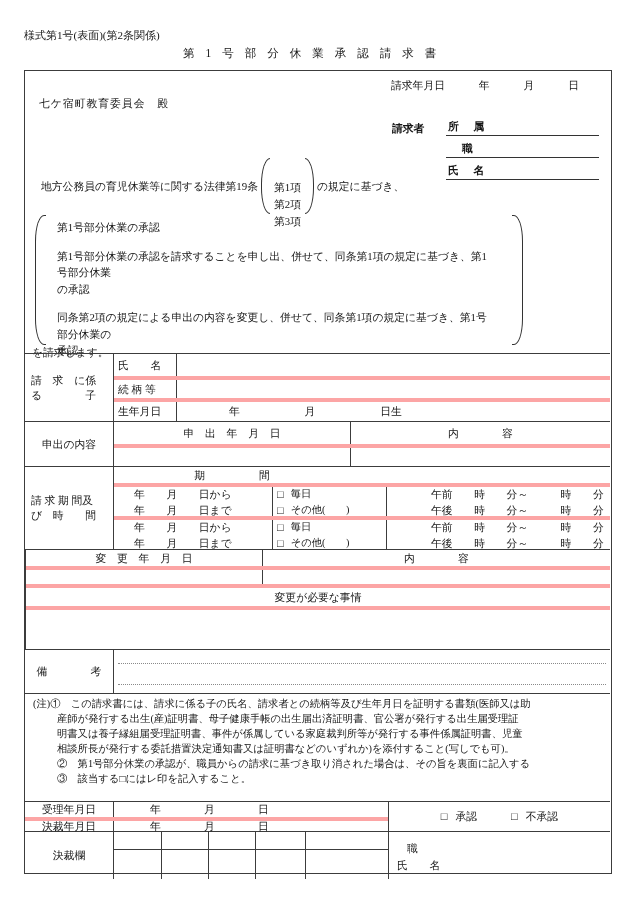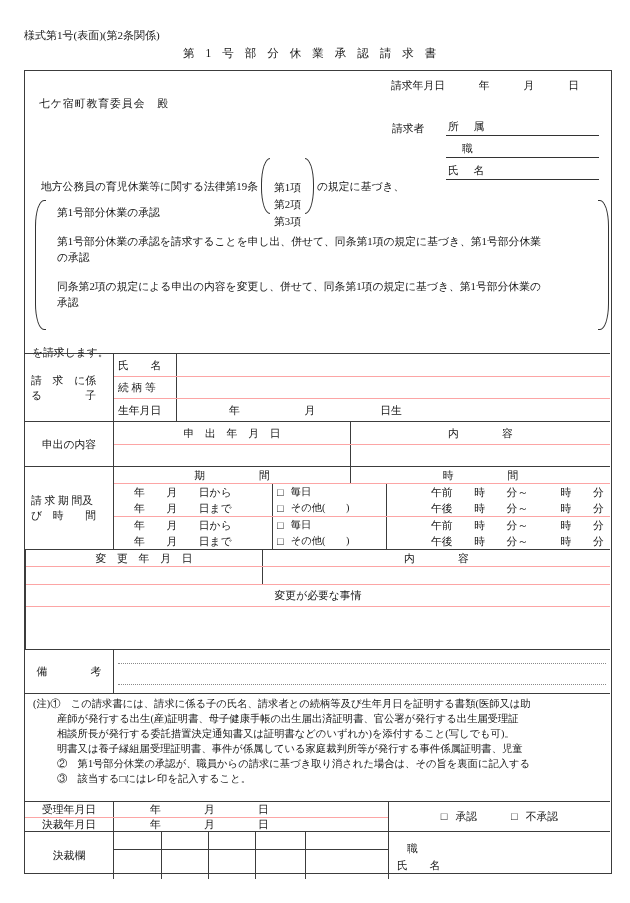--- a/index.html
+++ b/index.html
@@ -18,52 +18,52 @@
                font-size:11.5px; letter-spacing:11px; }
 
   .outer-box { position:absolute; left:24px; top:70px; width:588px; height:804px;
                border:1.5px solid #3c3c3c; }
 
   
   .request-date { position:absolute; top:7px; left:366px; width:188px;
                   display:flex; justify-content:space-between; }
   .addressee { position:absolute; top:25px; left:14px; letter-spacing:1px; }
   .requester { position:absolute; top:43px; left:367px; }
-  .req-row { display:flex; height:22px; align-items:flex-end; }
+  .req-row { display:flex; height:22px; align-items:flex-end;font-weight:bold; }
   .req-caption { width:54px; }
   .ufield { display:inline-block; width:153px; border-bottom:1px solid #333;
             padding:0 0 1px 2px; letter-spacing:2px; }
   .ufield.pos { padding-left:16px; }
 
   
   .law-line { position:absolute; top:86px; left:16px; height:58px;
               display:flex; align-items:center; }
   .clause-brace { display:flex; align-items:stretch; height:56px; margin:0 3px; }
   .paren { width:9px; border:1.3px solid #333; }
   .paren.l { border-right:none; border-radius:9px 0 0 9px / 26px 0 0 26px; }
   .paren.r { border-left:none; border-radius:0 9px 9px 0 / 0 26px 26px 0; }
   .clause-stack { display:flex; flex-direction:column; justify-content:center;
                   padding:0 4px;margin-top:36px; }
   .clause-stack div { line-height:17px; }
 
   
-  .options { position:absolute; top:129px; left:10px; width:574px; height:130px;font-family:Liberation Serif, serif; }
+  .options { position:absolute; top:144px; left:10px; width:488px; height:130px;font-family:Liberation Serif, serif; }
   .options .paren { position:absolute; top:0; bottom:0; width:11px; height:130px; }
   .options .paren.l { left:0; }
   .options .paren.r { right:0; }
   .opt-text { position:absolute; left:22px; right:26px; top:4px; line-height:16.5px; }
   .opt { margin-bottom:12px; }
   .closing { position:absolute; top:274px; left:7px; }
 
   
   .formtable { position:absolute; left:0; top:282px; width:585px; }
   .trow { display:flex; border-top:1px solid #3c3c3c; }
   .subcol { flex:1; display:flex; flex-direction:column; border-left:1px solid #3c3c3c; }
   .srow { display:flex; }
-  .srow + .srow { border-top:1px solid #fca5a5; }
+  .srow + .srow { border-top:4px solid #fca5a5; }
   .cell { position:relative; }
   .cell + .cell { border-left:1px solid #3c3c3c; }
   .w-label { width:88px; display:flex; align-items:center; padding-left:6px; }
   .w-label.ctr { justify-content:center; padding-left:0; }
   .w-sub { width:62px; display:flex; align-items:center; padding-left:4px; }
   .w236 { width:236px; }
   .w134 { width:134px; }
   .w102 { width:102px; }
   .flex1 { flex:1; }
   .hctr { display:flex; align-items:center; justify-content:center; }
@@ -198,21 +198,20 @@
           </div>
         </div>
       </div>
 
       <div class="trow">
         <div class="cell w-label pre">請 求 期 間及
 び　時　　間</div>
         <div class="subcol">
           <div class="srow h16">
             <div class="cell w236 hctr">期　　　　　間</div>
-            <div class="cell flex1 hctr">時　　　　　間</div>
           </div>
           <div class="srow h33">
             <div class="cell w134 lines2 datecol">
               <div>年　　月　　日から</div>
               <div>年　　月　　日まで</div>
             </div>
             <div class="cell w102 lines2">
               <div class="cbline">
                 <span class="cb">□</span>
                 <span>毎日</span>
@@ -273,22 +272,22 @@
         <div class="cell w-label ctr">備　　　　考</div>
         <div class="remarks-body">
           <div class="dotline dot1"></div>
           <div class="dotline dot2"></div>
         </div>
       </div>
 
       <div class="notes">
         <div>(注)①　この請求書には、請求に係る子の氏名、請求者との続柄等及び生年月日を証明する書類(医師又は助</div>
         <div class="ni1">産師が発行する出生(産)証明書、母子健康手帳の出生届出済証明書、官公署が発行する出生届受理証</div>
+        <div class="ni1">明書又は養子縁組届受理証明書、事件が係属している家庭裁判所等が発行する事件係属証明書、児童</div>
         <div class="ni1">相談所長が発行する委託措置決定通知書又は証明書などのいずれか)を添付すること(写しでも可)。</div>
-        <div class="ni1">明書又は養子縁組届受理証明書、事件が係属している家庭裁判所等が発行する事件係属証明書、児童</div>
         <div class="ni1">②　第1号部分休業の承認が、職員からの請求に基づき取り消された場合は、その旨を裏面に記入する</div>
         <div class="ni1">③　該当する□にはレ印を記入すること。</div>
       </div>
 
       <div class="trow" style="height:30px;">
         <div class="acc-left">
           <div class="srow h15">
             <div class="cell w-label ctr" style="padding-left:0;justify-content:center;">受理年月日</div>
             <div class="cell flex1 acc-date">年　　　　月　　　　日</div>
           </div>

